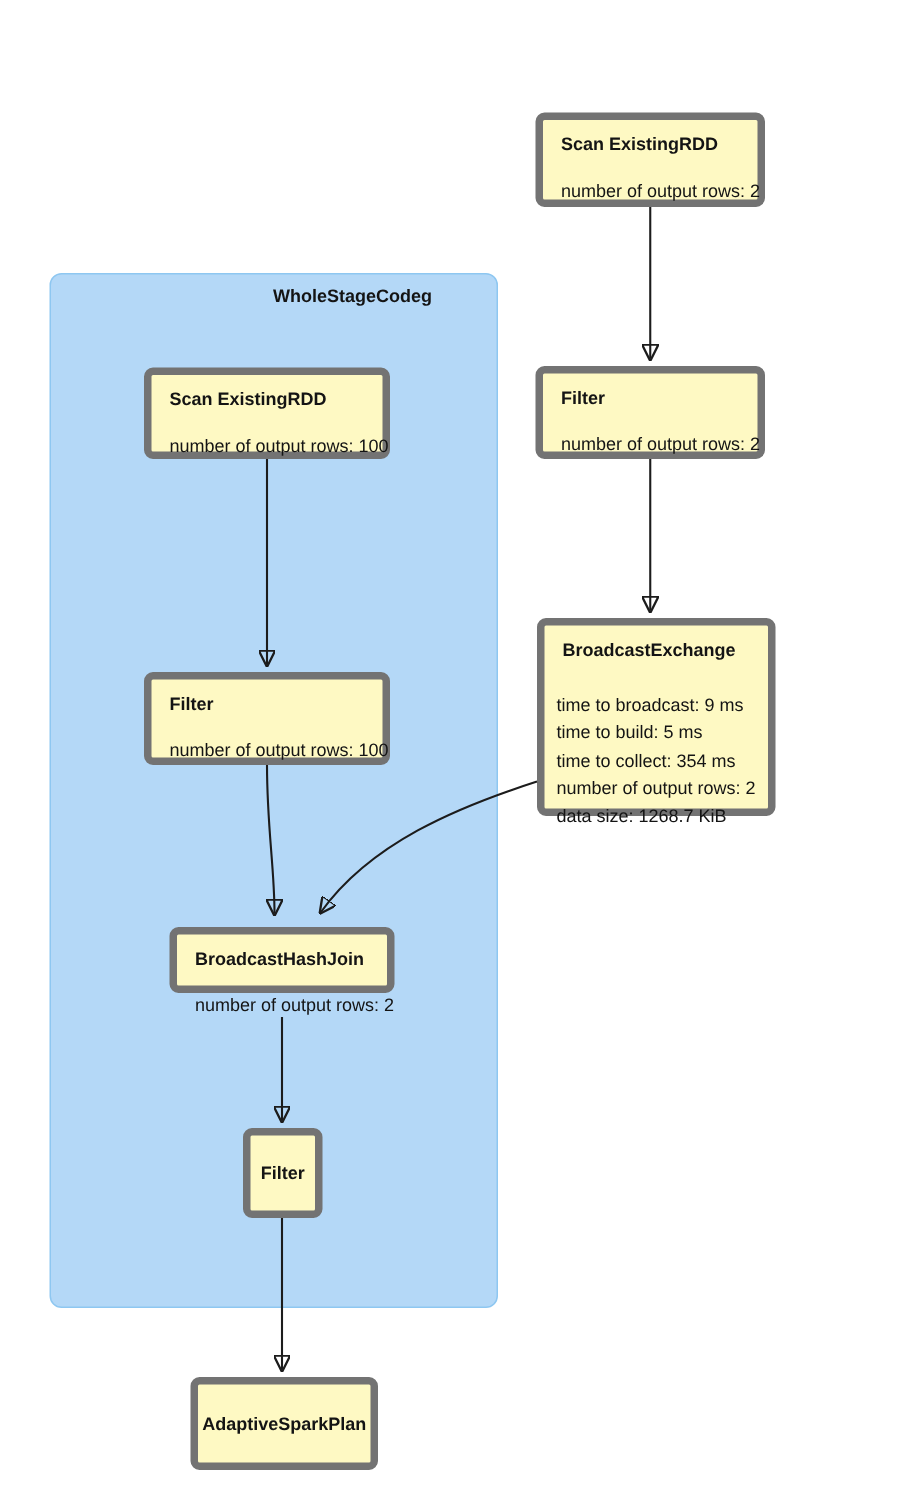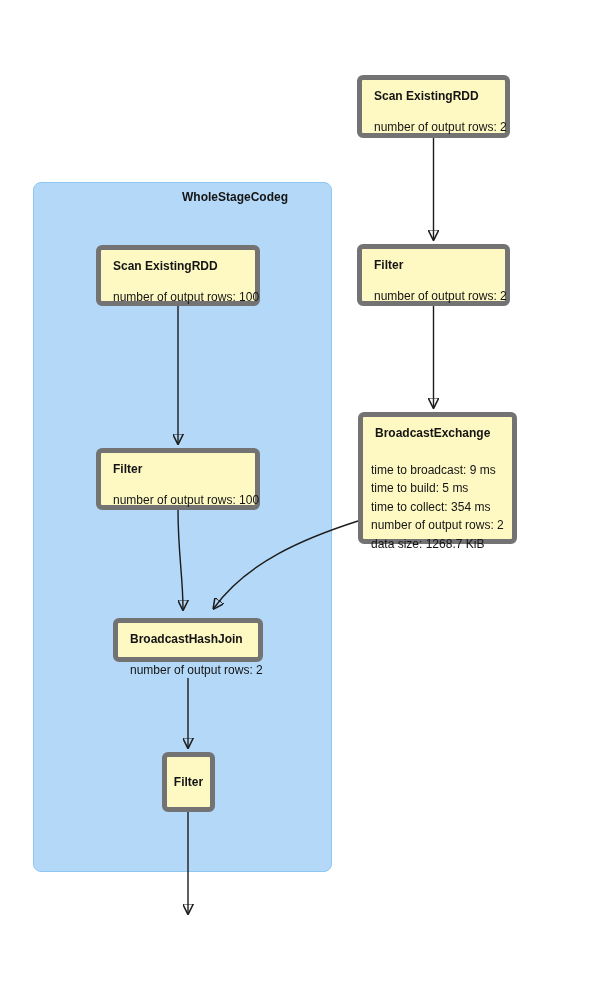--- a/index.html
+++ b/index.html
@@ -148,20 +148,23 @@
 
   <div class="node" id="node-bhj">
     <div class="node-title">BroadcastHashJoin</div>
     <div class="node-metric">number of output rows: 2</div>
   </div>
 
   <div class="node" id="node-project">
     <div class="node-center-label">Filter</div>
   </div>
 
+  <div class="node" id="node-asp">
+    <div class="node-center-label">AdaptiveSparkPlan</div>
+  </div>
 
   <svg id="edges" viewBox="0 0 614 997" xmlns="http://www.w3.org/2000/svg">
     <defs>
       <marker id="ah" viewBox="0 0 10 10" refX="8.5" refY="5" markerWidth="11" markerHeight="11" markerUnits="userSpaceOnUse" orient="auto">
         <path d="M0,0 L10,5 L0,10 z" fill="#1c1c1c" stroke="none"></path>
       </marker>
     </defs>
     <path d="M433.5 138 L433.5 239" marker-end="url(#ah)"></path>
     <path d="M433.5 306 L433.5 407" marker-end="url(#ah)"></path>
     <path d="M178 306 L178 443" marker-end="url(#ah)"></path>

